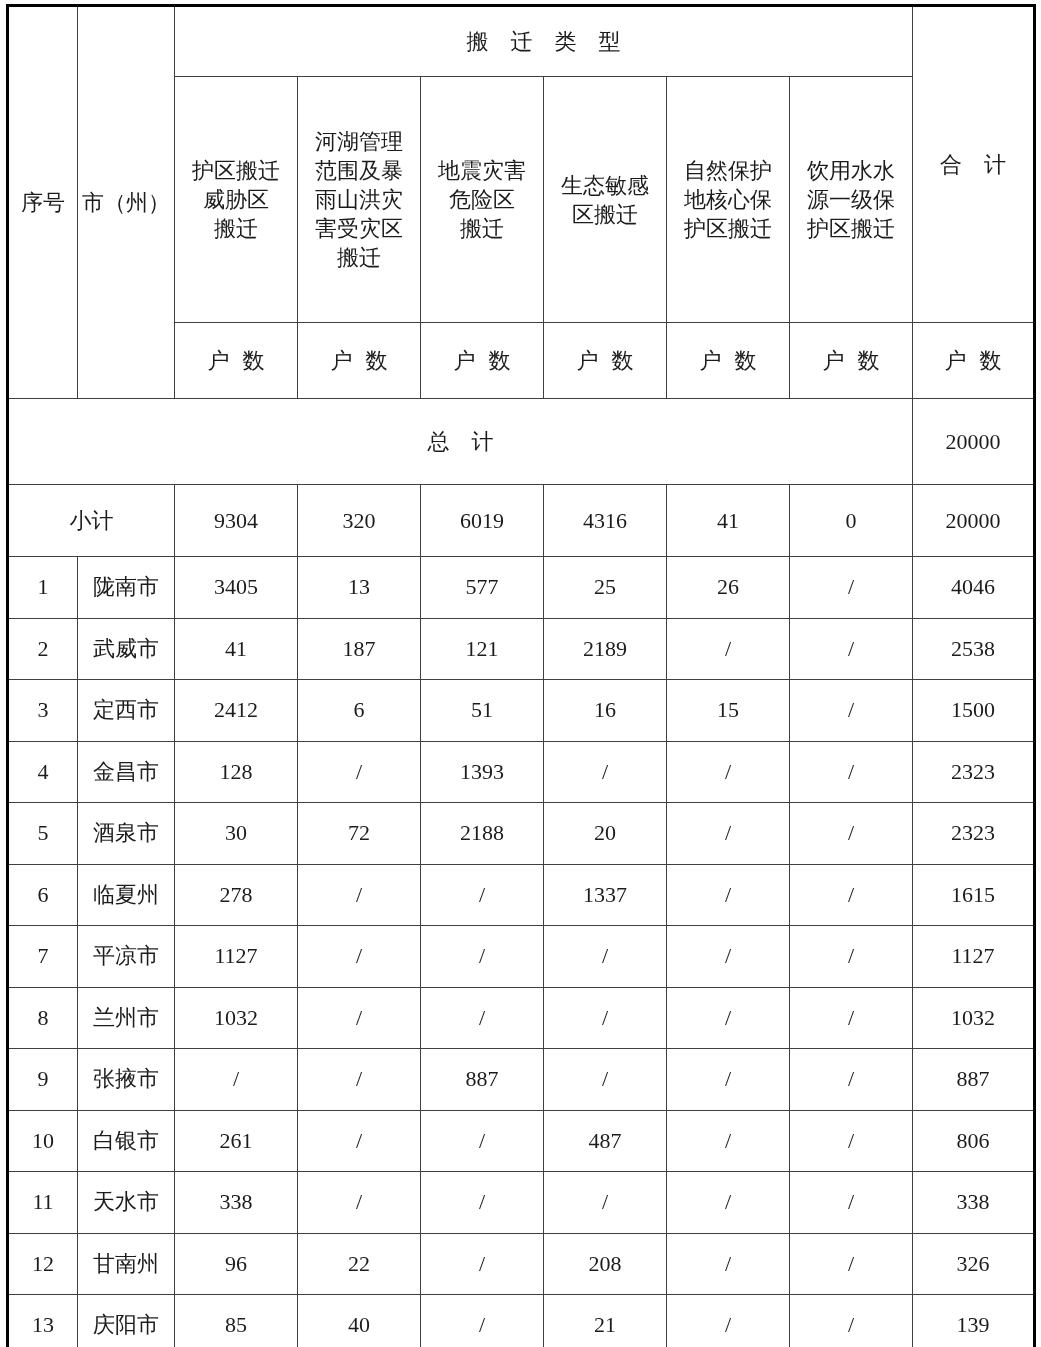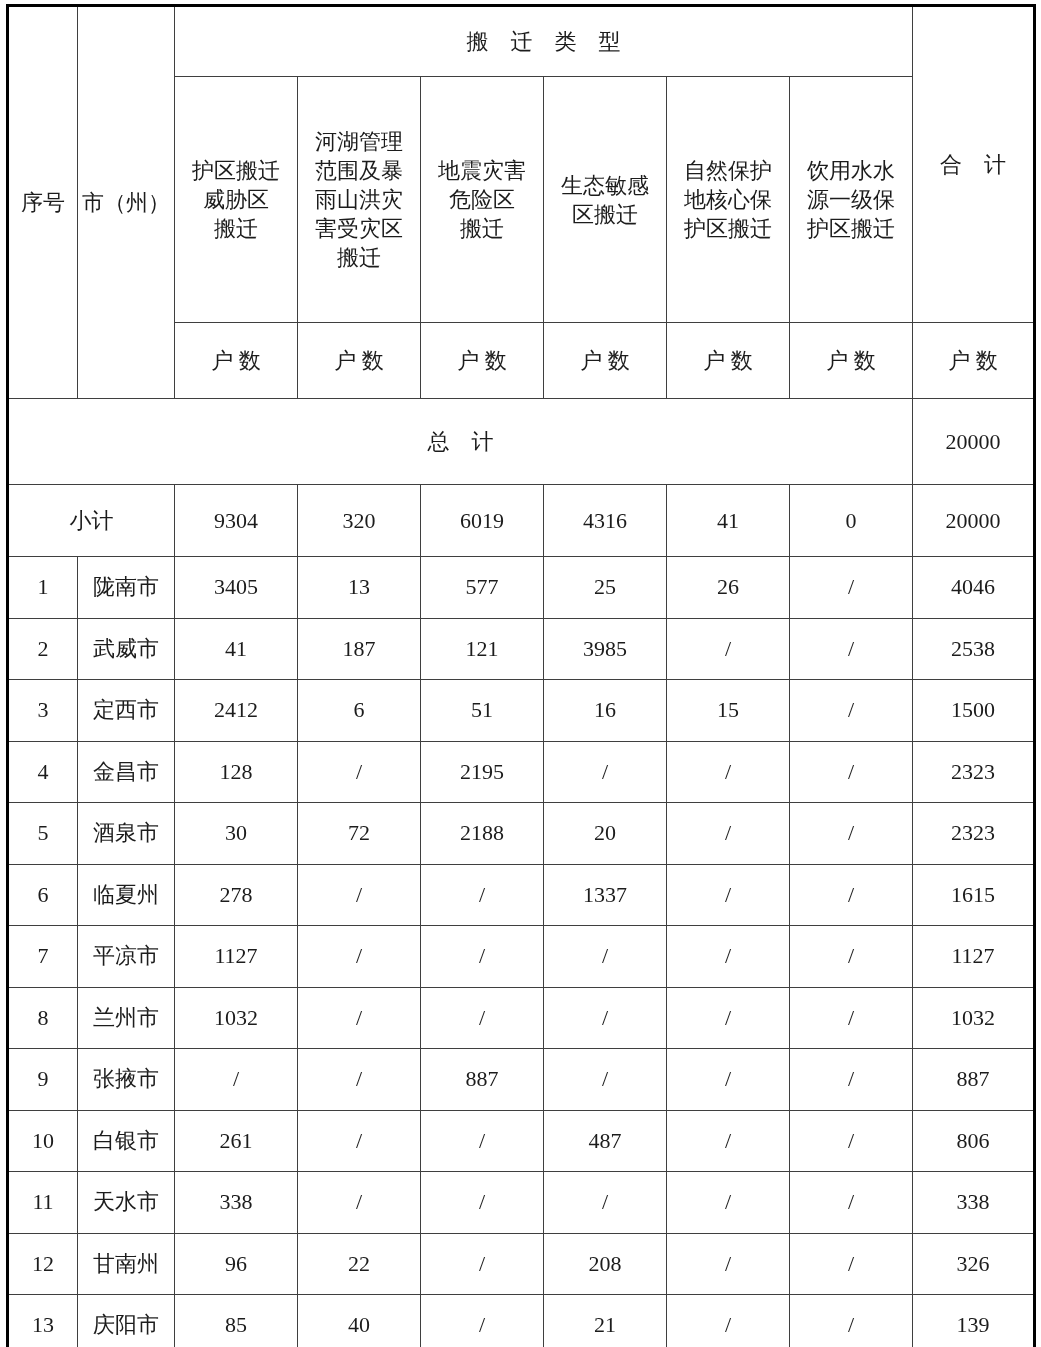--- a/index.html
+++ b/index.html
@@ -29,21 +29,21 @@
     border: 1px solid #3f3f3f;
     text-align: center;
     vertical-align: middle;
     font-size: 22px;
     padding: 0;
     overflow: hidden;
   }
   td.total-col { border-left-width: 2px; }
   tr.hrow-1 { height: 71px; }
   tr.hrow-2 { height: 246px; }
-  tr.hrow-3 { height: 76px; }
+  tr.hrow-3 { height: 76px; font-family: Liberation Mono, monospace; }
   tr.grand-total-row { height: 86px; }
   tr.subtotal-row { height: 72px; }
   tr.data-row { height: 61.5px; }
   td.hdr-type {
     white-space: pre-line;
     line-height: 29px;
   }
   td.hdr-city { white-space: nowrap; }
   td.nowrap { white-space: nowrap; }
 </style>
@@ -127,42 +127,42 @@
           <td>26</td>
           <td>/</td>
           <td class="total-col">4046</td>
         </tr>
         <tr class="data-row">
           <td>2</td>
           <td>武威市</td>
           <td>41</td>
           <td>187</td>
           <td>121</td>
-          <td>3985</td>
+          <td>2189</td>
           <td>/</td>
           <td>/</td>
           <td class="total-col">2538</td>
         </tr>
         <tr class="data-row">
           <td>3</td>
           <td>定西市</td>
           <td>2412</td>
           <td>6</td>
           <td>51</td>
           <td>16</td>
           <td>15</td>
           <td>/</td>
           <td class="total-col">1500</td>
         </tr>
         <tr class="data-row">
           <td>4</td>
           <td>金昌市</td>
           <td>128</td>
           <td>/</td>
-          <td>2195</td>
+          <td>1393</td>
           <td>/</td>
           <td>/</td>
           <td>/</td>
           <td class="total-col">2323</td>
         </tr>
         <tr class="data-row">
           <td>5</td>
           <td>酒泉市</td>
           <td>30</td>
           <td>72</td>

